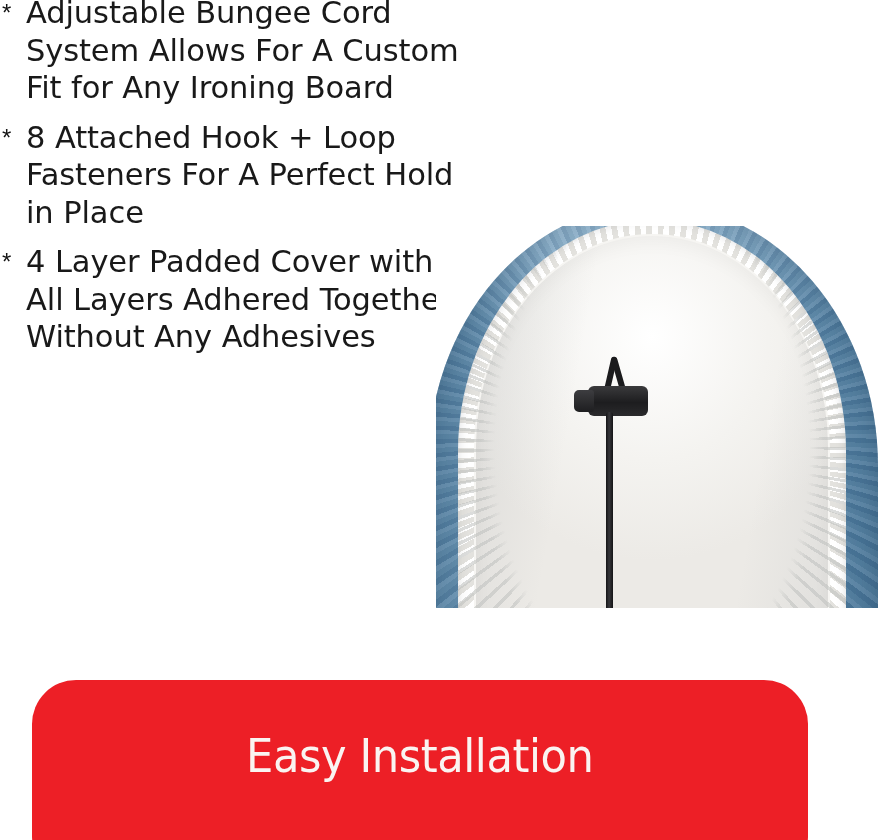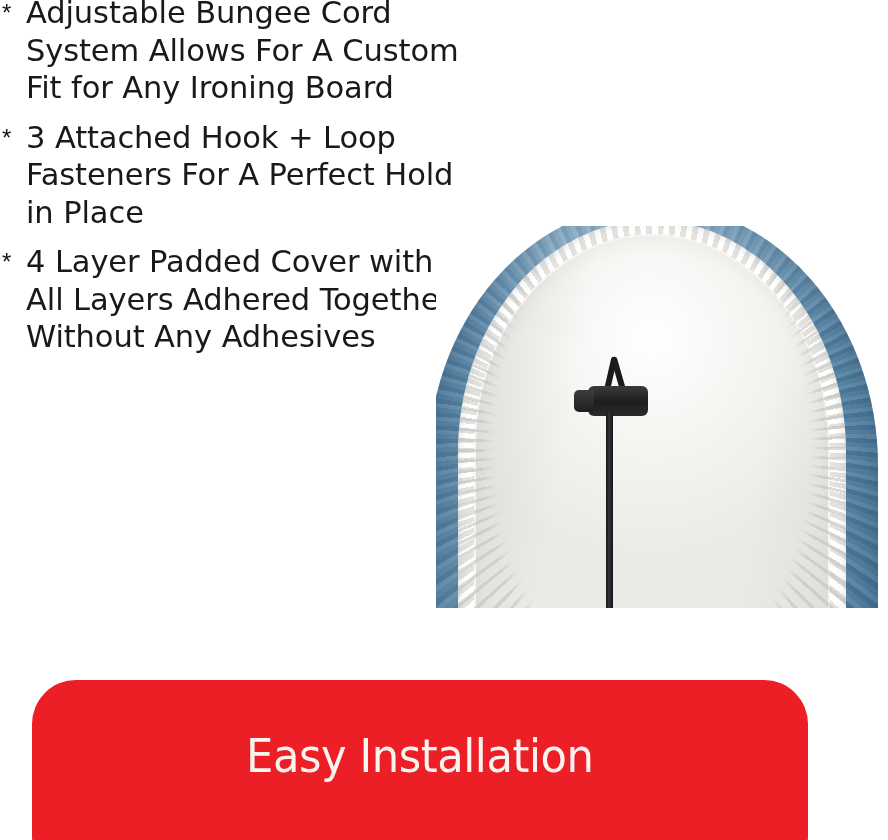--- a/index.html
+++ b/index.html
@@ -238,21 +238,21 @@
 
 <div id="feature-list">
 
   <div class="feature-item" id="feature-item-0">
     <span class="bullet-star">*</span>
     <span class="feature-text">Adjustable Bungee Cord System Allows For A Custom Fit for Any Ironing Board</span>
   </div>
 
   <div class="feature-item" id="feature-item-1">
     <span class="bullet-star">*</span>
-    <span class="feature-text">3 Attached Hook + Loop Fasteners For A Perfect Hold in Place</span>
+    <span class="feature-text">8 Attached Hook + Loop Fasteners For A Perfect Hold in Place</span>
   </div>
 
   <div class="feature-item" id="feature-item-2">
     <span class="bullet-star">*</span>
     <span class="feature-text">4 Layer Padded Cover with All Layers Adhered Together Without Any Adhesives</span>
   </div>
 
 </div>
 
 <div id="product-photo">

